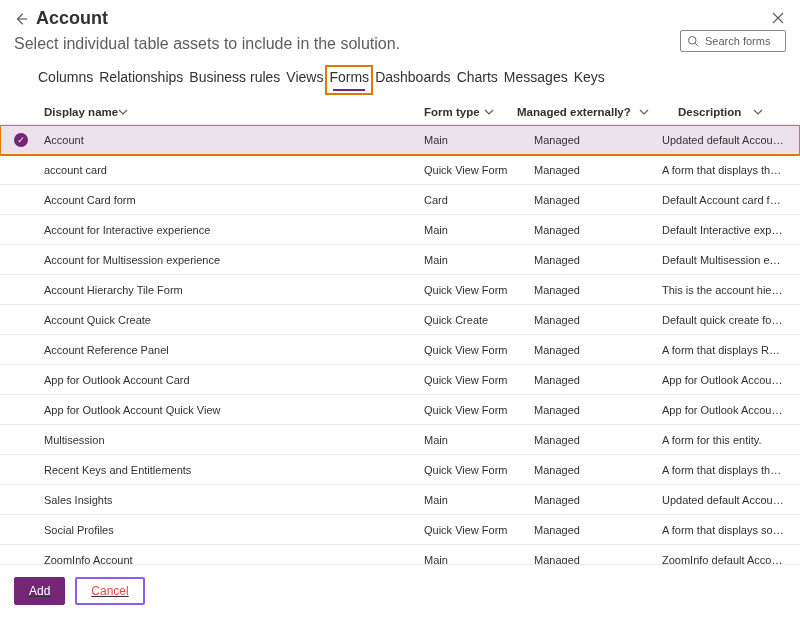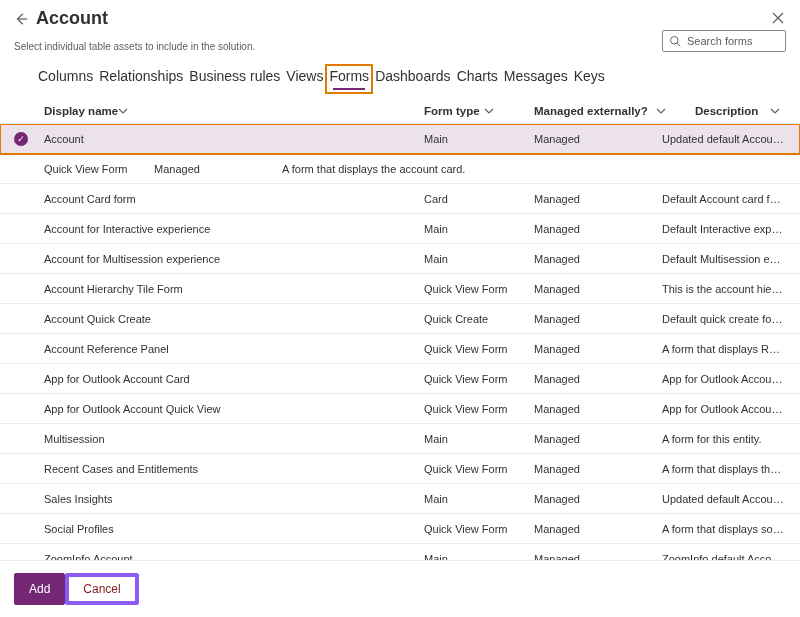--- a/index.html
+++ b/index.html
@@ -4,58 +4,58 @@
 <style>
   * { box-sizing: border-box; }
   html, body { margin:0; padding:0; background:#fff; color:#323130; font-family:"Segoe UI",Arial,sans-serif; font-size:12px; }
   .page { width:800px; height:617px; position:relative; overflow:hidden; }
 
   .header { padding:8px 14px 4px 14px; display:flex; align-items:flex-start; }
   .header-left { flex:1; min-width:0; }
   .title-row { display:flex; align-items:center; gap:8px; }
   .back-icon { width:14px; height:14px; cursor:pointer; color:#605e5c; flex:0 0 auto; display:flex; align-items:center; }
   .page-title { font-size:18px; font-weight:600; color:#323130; }
-  .subtitle { margin-top:12px; font-size:10px; color:#605e5c; }
+  .subtitle { margin-top:6px; font-size:16px; color:#605e5c; }
   .close-icon { width:14px; height:14px; cursor:pointer; color:#605e5c; margin-top:4px; }
   .search-wrap { position:absolute; top:30px; right:14px; }
-  .search-box { display:flex; align-items:center; border:1px solid #8a8886; border-radius:2px; padding:3px 6px; width:124px; background:#fff; }
+  .search-box { display:flex; align-items:center; border:1px solid #8a8886; border-radius:2px; padding:3px 6px; width:106px; background:#fff; }
   .search-box svg { flex:0 0 auto; margin-right:4px; color:#605e5c; }
   .search-box input { border:none; outline:none; font-size:11px; width:100%; background:transparent; color:#605e5c; }
   .search-box input::placeholder { color:#605e5c; }
 
   .tabs { display:flex; gap:6px; padding:12px 14px 0 38px; font-size:14px; color:#323130; border-bottom:1px solid transparent; }
   .tab { padding-bottom:6px; cursor:pointer; position:relative; }
   .tab.active::after { content:""; position:absolute; left:4px; right:4px; bottom:0; height:2px; background:#742774; }
   .tab.highlighted { outline:2.5px solid #E07B00; outline-offset:2px; }
 
   .table-wrap { padding:14px 0 0 0; }
   .thead { display:flex; align-items:center; padding:0 14px 6px 14px; font-size:11.5px; font-weight:600; color:#323130; border-bottom:1px solid #edebe9; }
   .col-check { width:30px; }
   .col-name { width:380px; padding-right:1px; display:flex; align-items:center; }
-  .col-type { width:110px; display:flex; align-items:center; gap:4px; }
+  .col-type { width:93px; display:flex; align-items:center; gap:4px; }
   .col-ext  { width:161px; display:flex; align-items:center; gap:8px; }
   .col-desc { flex:1; display:flex; align-items:center; gap:12px; min-width:0; }
 
   .chev { width:10px; height:10px; color:#605e5c; flex:0 0 auto; }
 
   .tbody { max-height:454px; overflow:hidden; }
   .row { display:flex; align-items:center; padding:0 14px; height:30px; font-size:11px; color:#323130; border-bottom:1px solid #edebe9; cursor:pointer; }
   .row .cell { white-space:nowrap; overflow:hidden; text-overflow:ellipsis; }
   .row .c-name { width:380px; padding-left:0; padding-right:10px; }
   .row .c-type { width:110px; color:#323130; }
   .row .c-ext  { width:128px; color:#323130; }
   .row .c-desc { flex:1; min-width:0; color:#323130; }
   .row.selected { background:#ece2ec; outline:2.5px solid #E07B00; outline-offset:-1px; }
   .check { width:30px; display:flex; align-items:center; justify-content:flex-start; }
   .check-circle { width:14px; height:14px; border-radius:50%; background:#742774; display:flex; align-items:center; justify-content:center; color:#fff; font-size:9px; }
 
-  .footer { position:absolute; left:0; right:0; bottom:0; padding:12px 14px; display:flex; background:#fff; border-top:1px solid #edebe9; }
+  .footer { position:absolute; left:0; right:0; bottom:0; padding:12px 14px; display:flex; gap:10px; background:#fff; border-top:1px solid #edebe9;text-decoration:underline; }
   .btn { font-size:12px; padding:5px 14px; border-radius:2px; cursor:pointer; }
   .btn-primary { background:#742774; color:#fff; border:1px solid #742774; }
-  .btn-default { background:#fff; color:#7f1d1d; border:4px solid #8b5cf6; }
+  .btn-default { background:#fff; color:#ef4444; border:2px solid #8b5cf6; }
 
   svg { display:block; }
 </style>
 </head>
 <body>
 
 <div class="page">
 
   <div class="header">
     <div class="header-left">
@@ -140,20 +140,21 @@
           <div class="check">
             <div class="check-circle">✓</div>
           </div>
           <div class="cell c-name">Account</div>
           <div class="cell c-type">Main</div>
           <div class="cell c-ext">Managed</div>
           <div class="cell c-desc">Updated default Account form.</div>
         </div>
         <div class="row">
           <div class="check"></div>
+          <div class="cell c-name">account card</div>
           <div class="cell c-type">Quick View Form</div>
           <div class="cell c-ext">Managed</div>
           <div class="cell c-desc">A form that displays the account card.</div>
         </div>
         <div class="row">
           <div class="check"></div>
           <div class="cell c-name">Account Card form</div>
           <div class="cell c-type">Card</div>
           <div class="cell c-ext">Managed</div>
           <div class="cell c-desc">Default Account card form.</div>
@@ -209,21 +210,21 @@
         </div>
         <div class="row">
           <div class="check"></div>
           <div class="cell c-name">Multisession</div>
           <div class="cell c-type">Main</div>
           <div class="cell c-ext">Managed</div>
           <div class="cell c-desc">A form for this entity.</div>
         </div>
         <div class="row">
           <div class="check"></div>
-          <div class="cell c-name">Recent Cases and Entitlements</div>
+          <div class="cell c-name">Recent Keys and Entitlements</div>
           <div class="cell c-type">Quick View Form</div>
           <div class="cell c-ext">Managed</div>
           <div class="cell c-desc">A form that displays the recent cases and</div>
         </div>
         <div class="row">
           <div class="check"></div>
           <div class="cell c-name">Sales Insights</div>
           <div class="cell c-type">Main</div>
           <div class="cell c-ext">Managed</div>
           <div class="cell c-desc">Updated default Account form.</div>

